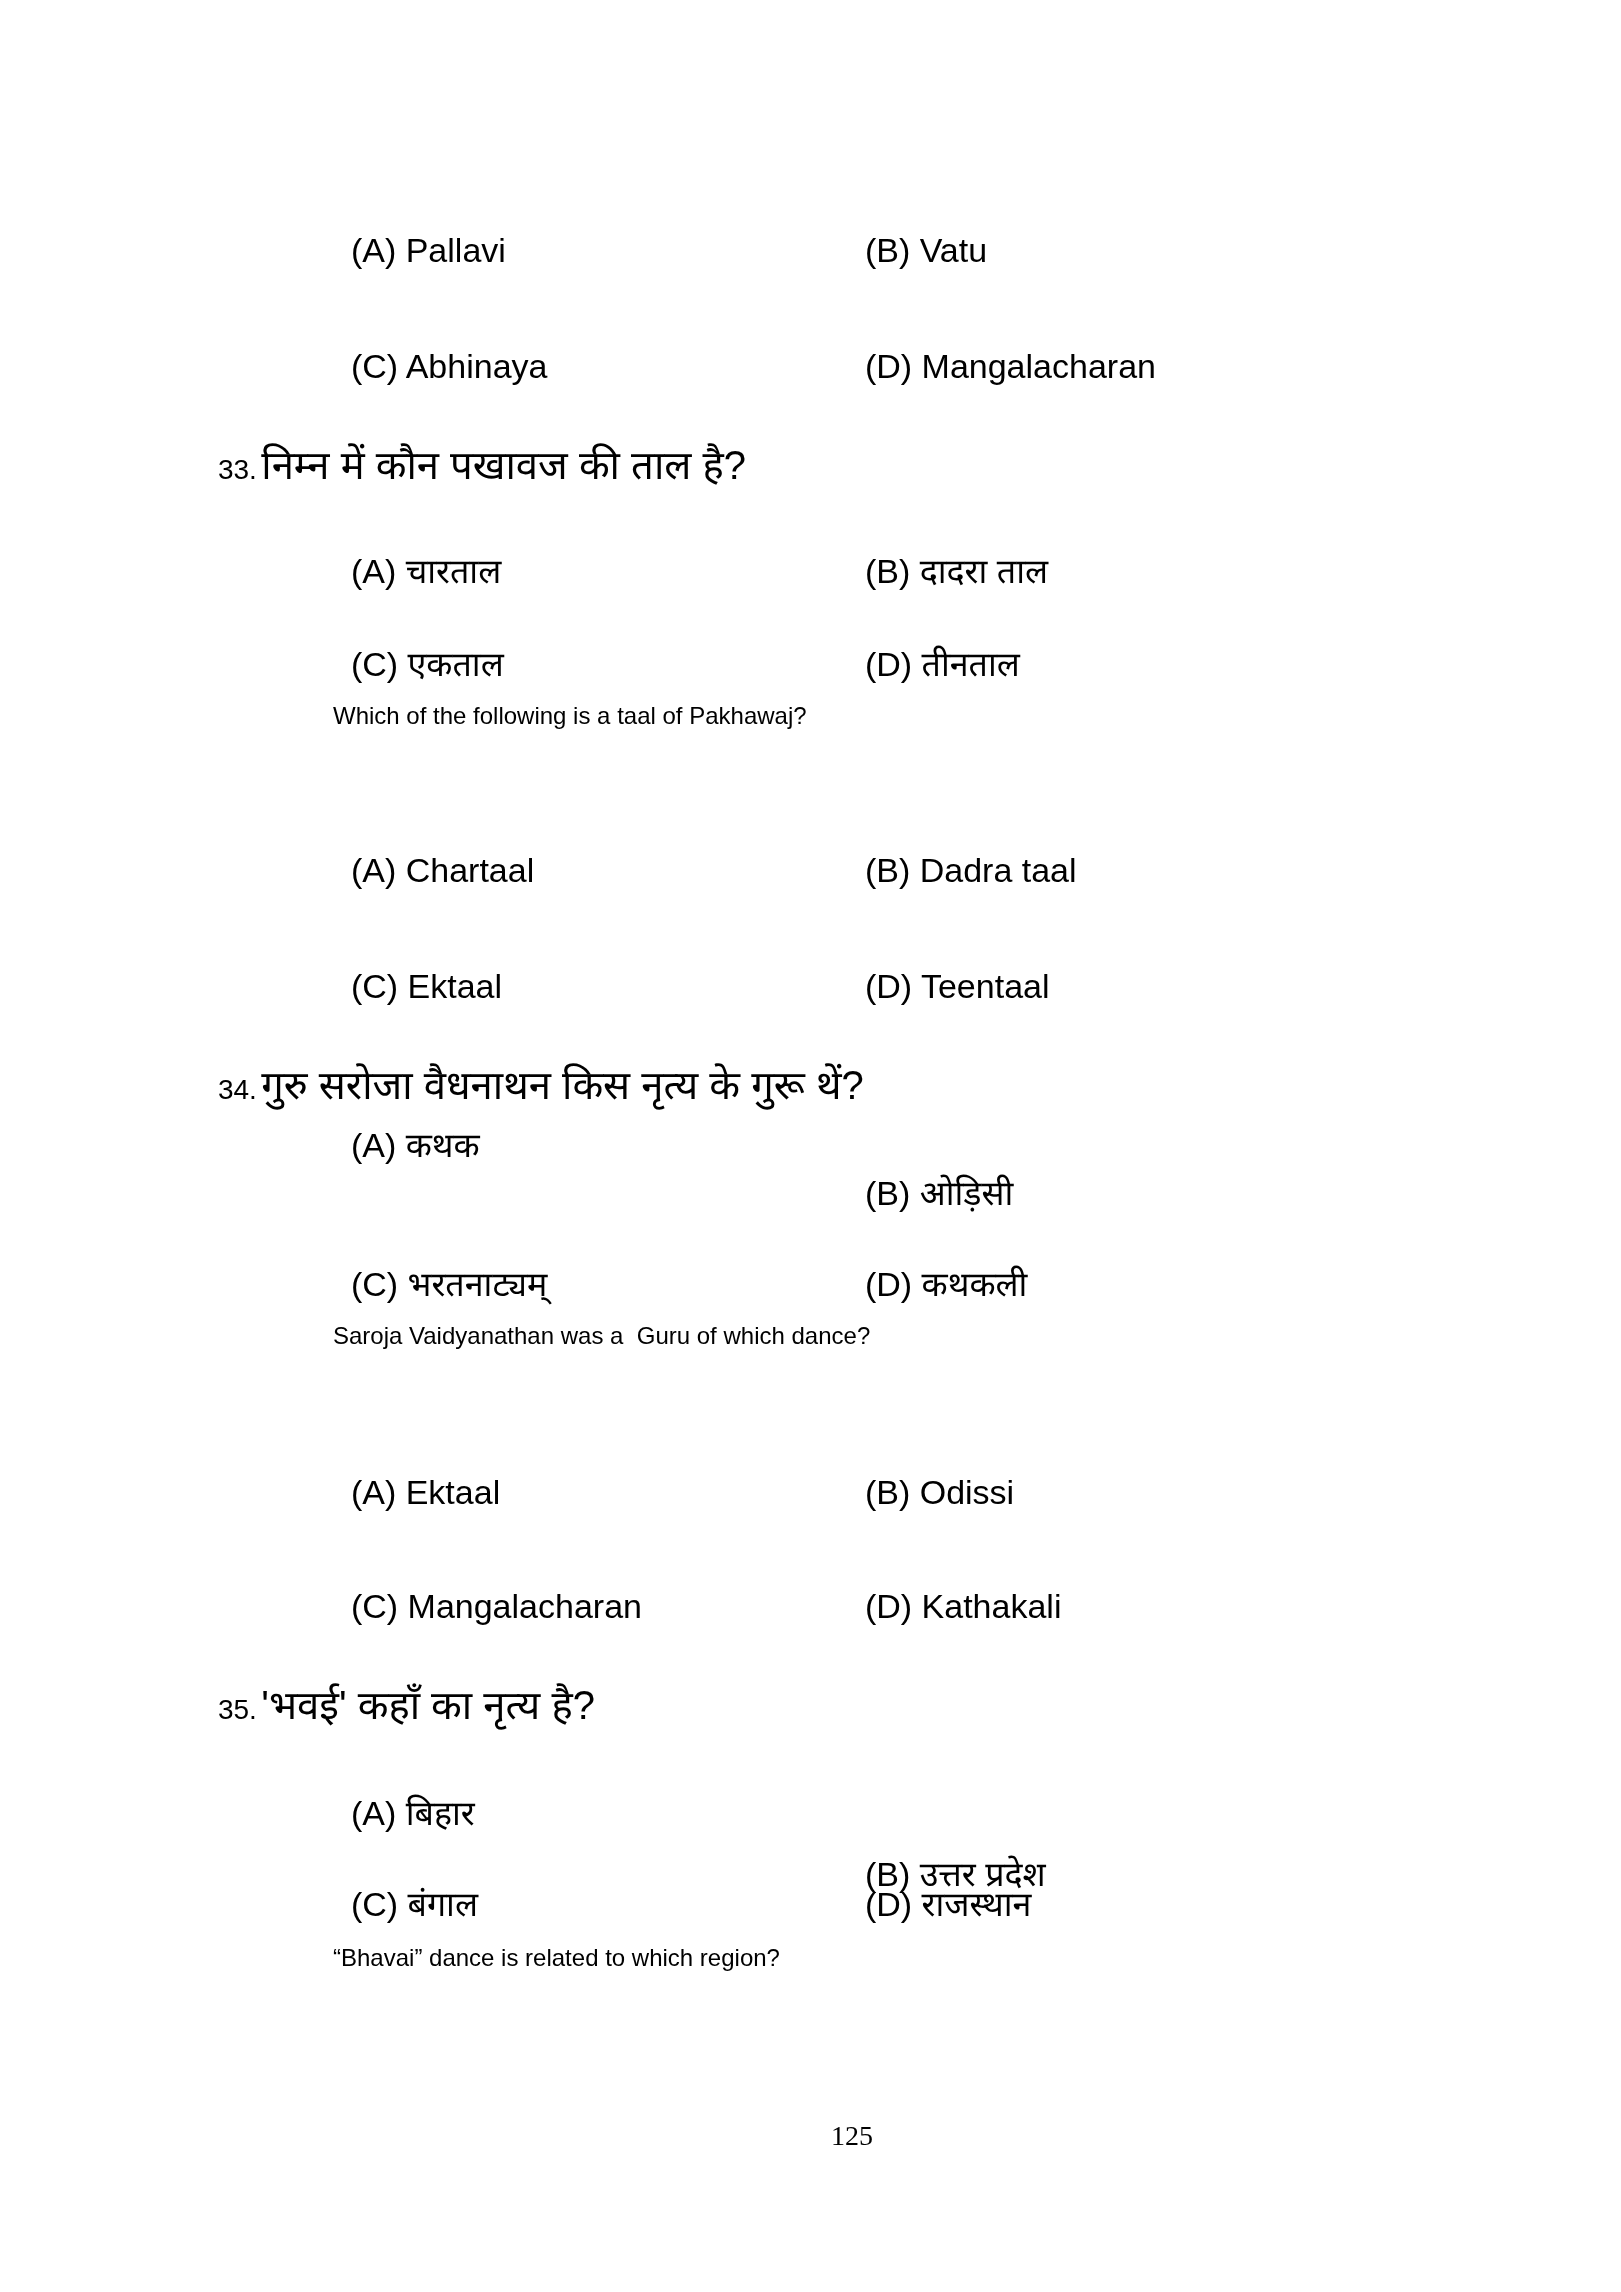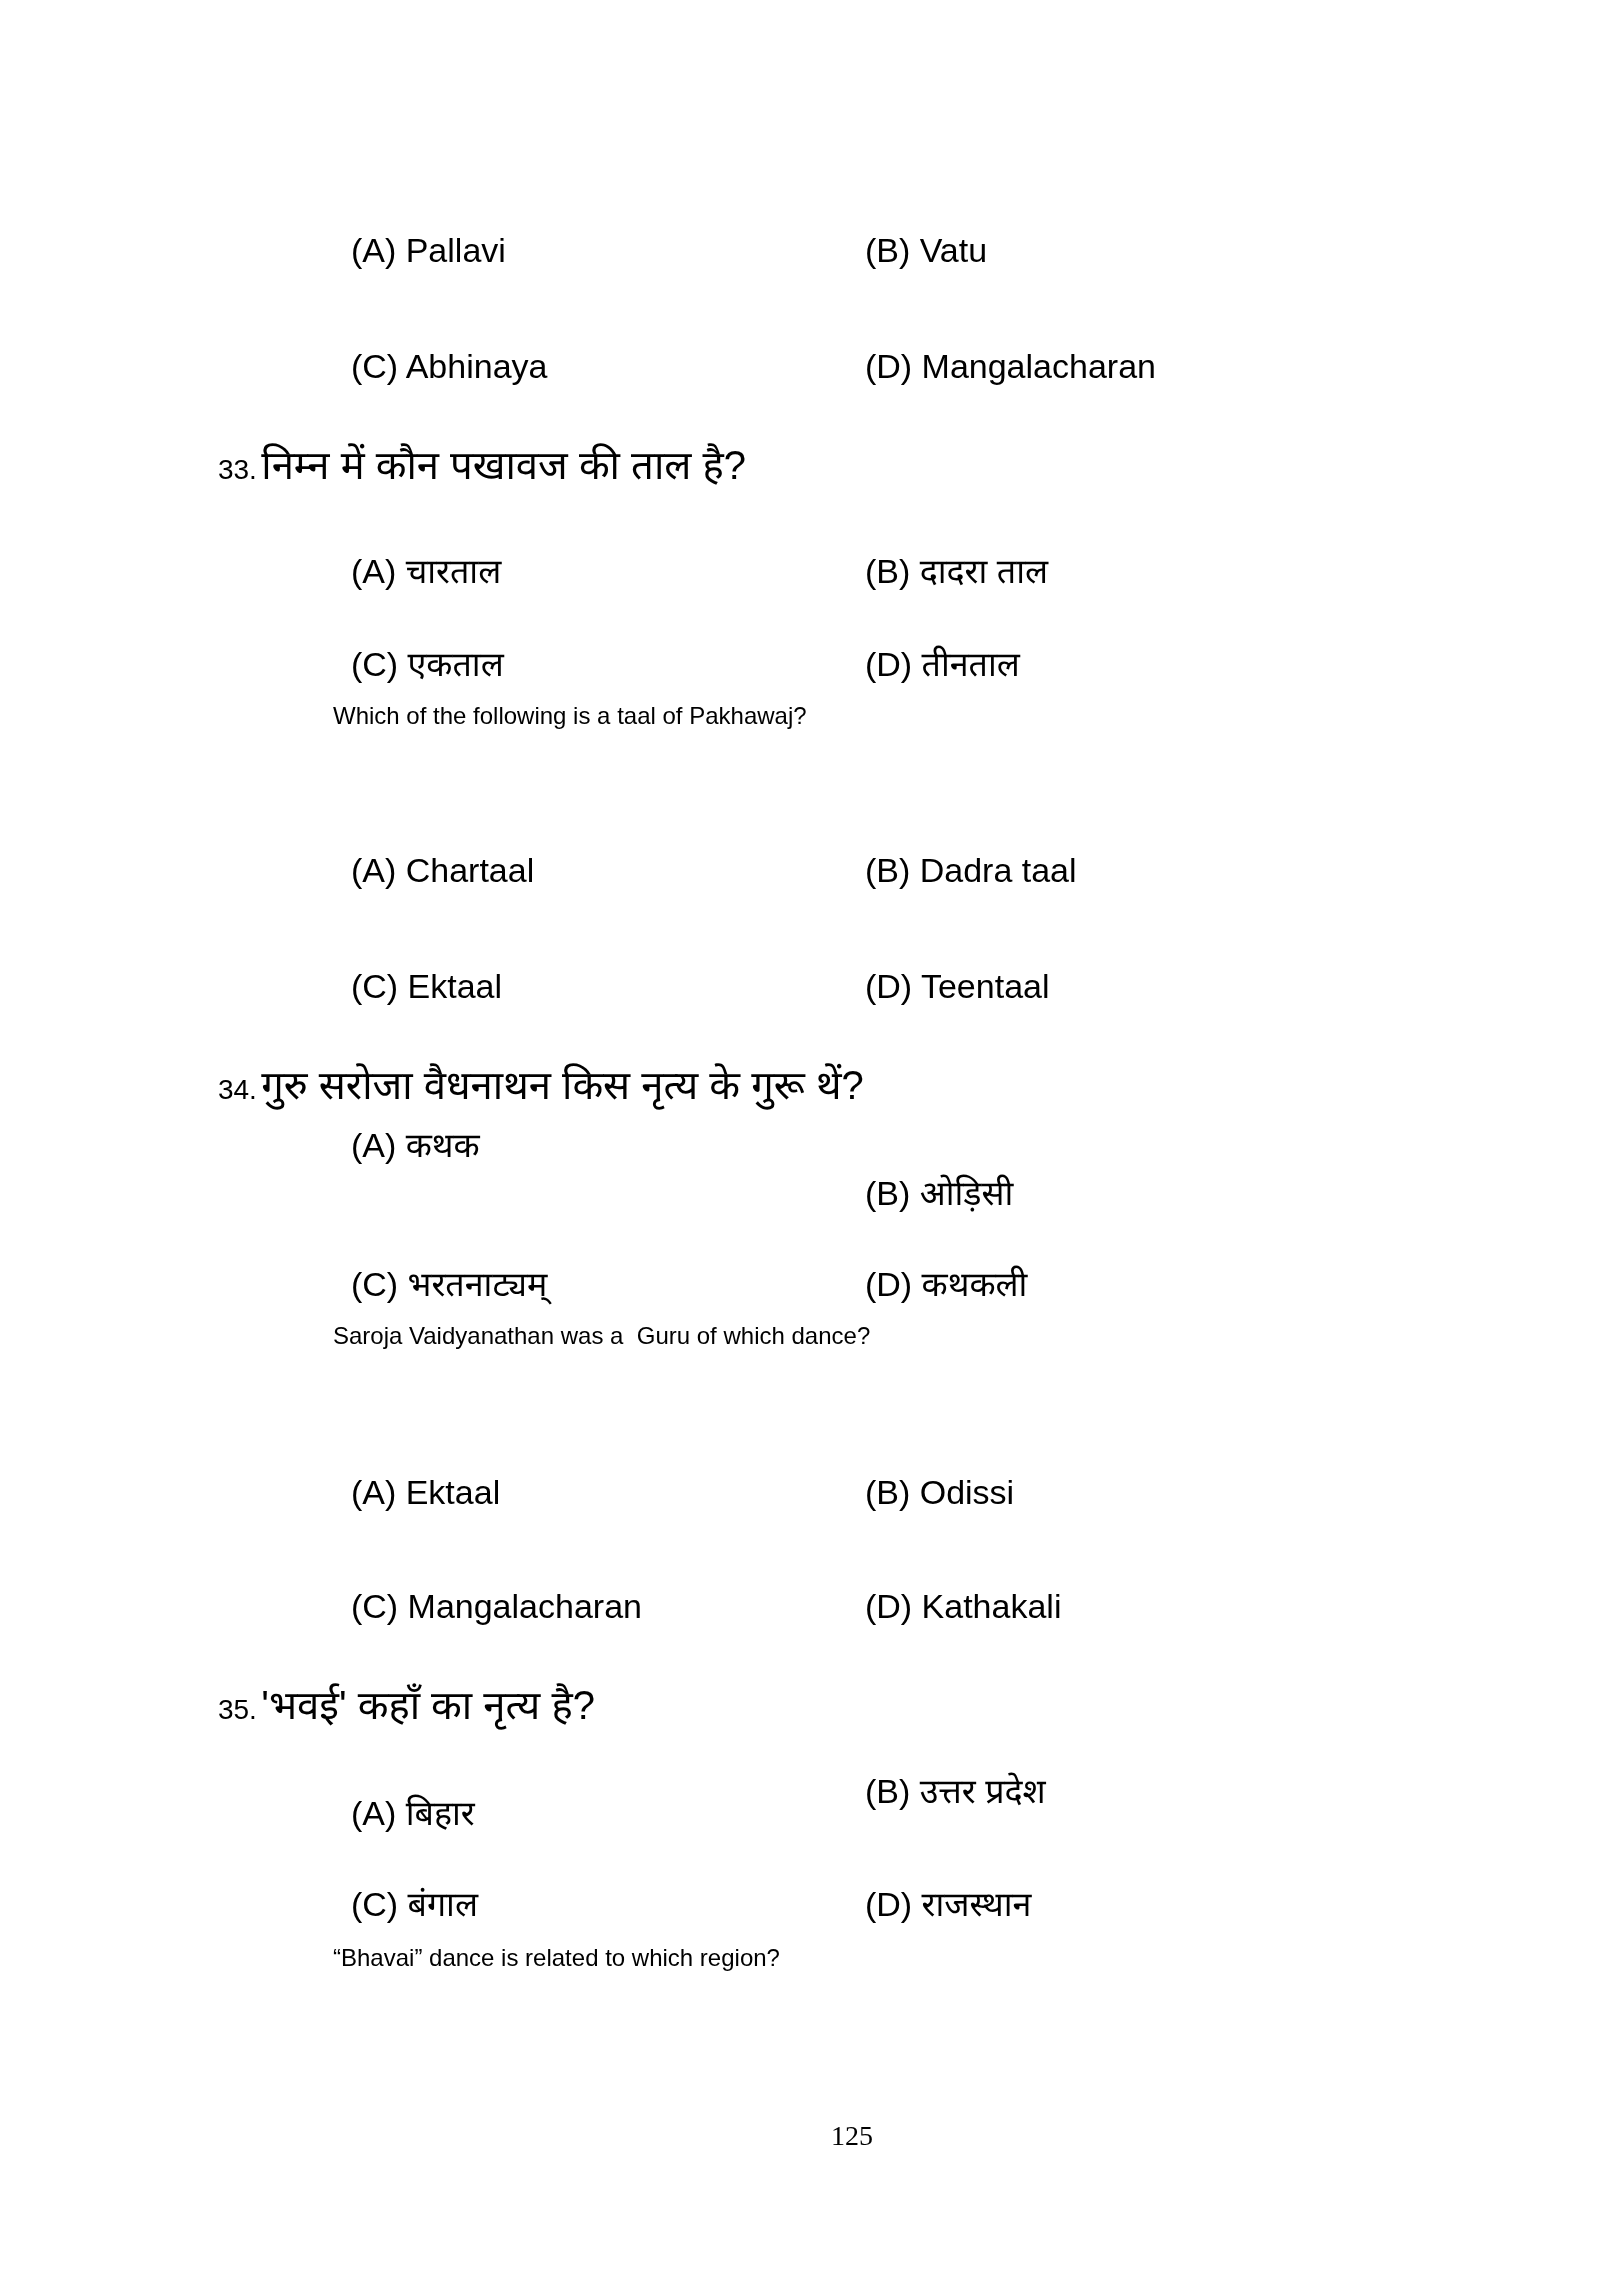--- a/index.html
+++ b/index.html
@@ -90,21 +90,21 @@
 <div class="line opt colB" style="top:1555px;text-align:center;">
   <span>(D)</span> <span>Kathakali</span>
 </div>
 
 <div class="line qline" style="top:1669px;">
   <span class="qnum">35.</span> <span class="hin">'भवई' कहाँ का नृत्य है?</span>
 </div>
 <div class="line opt colA" style="top:1762px;">
   <span>(A)</span> <span>बिहार</span>
 </div>
-<div class="line opt colB" style="top:1740px;">
+<div class="line opt colB" style="top:1823px;">
   <span>(B)</span> <span>उत्तर प्रदेश</span>
 </div>
 <div class="line opt colA" style="top:1853px;">
   <span>(C)</span> <span>बंगाल</span>
 </div>
 <div class="line opt colB" style="top:1853px;">
   <span>(D)</span> <span>राजस्थान</span>
 </div>
 <div class="line eng engq" style="top:1946px;">“Bhavai” dance is related to which region?</div>
 

